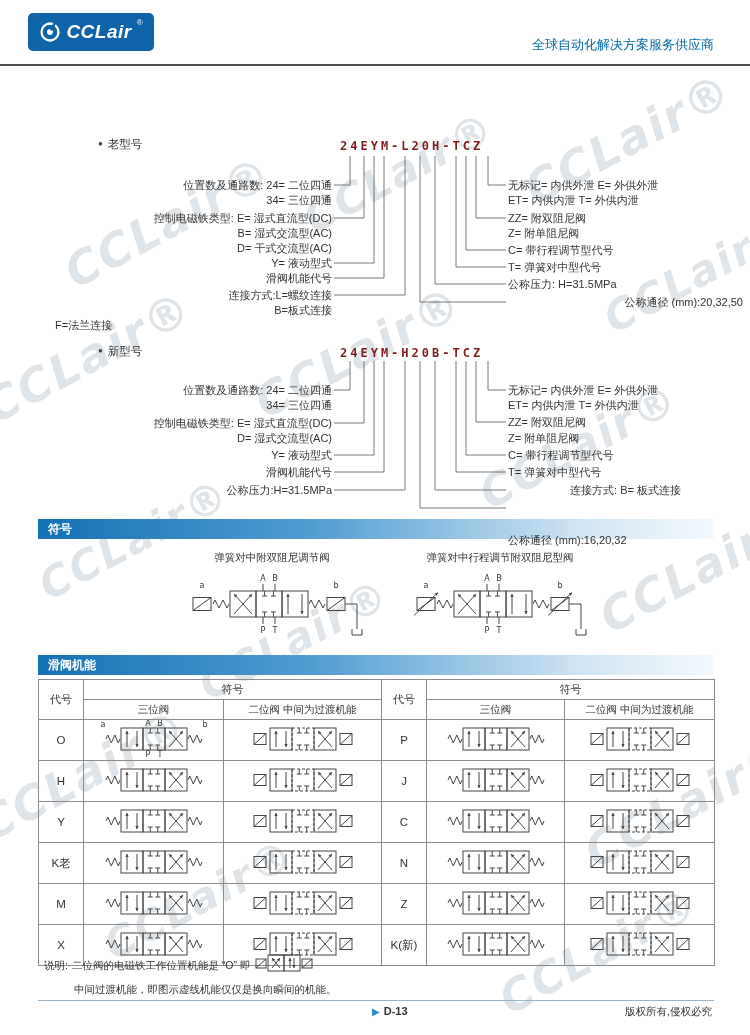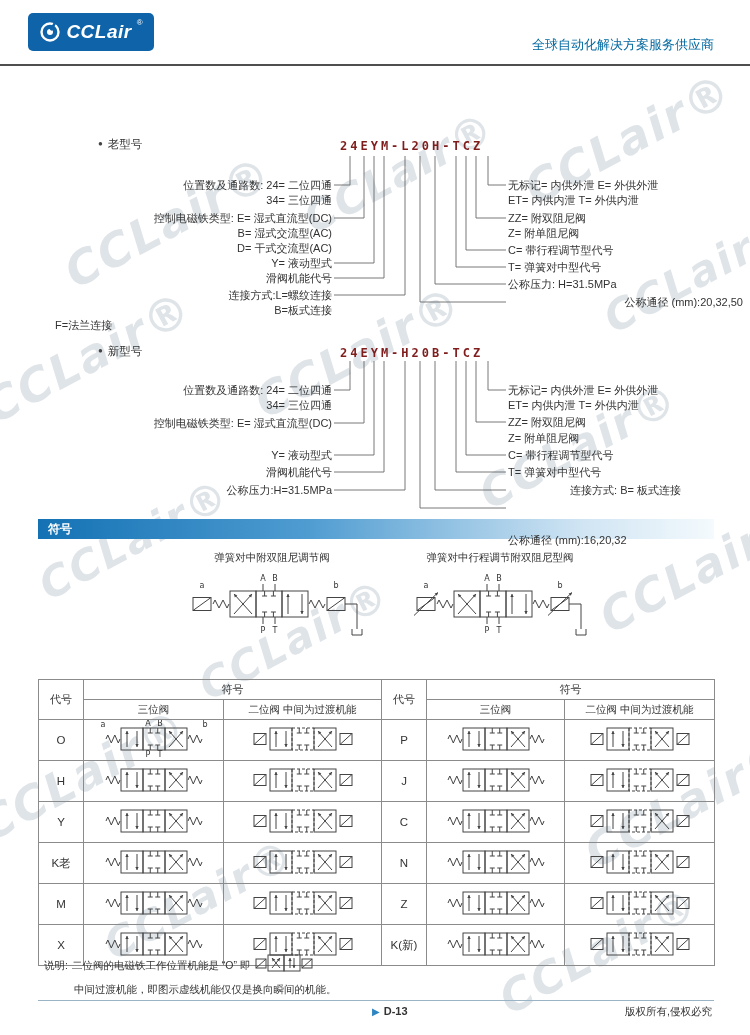--- a/index.html
+++ b/index.html
@@ -97,20 +97,21 @@
       <circle cx="11" cy="11" r="3" fill="#ffffff"></circle>
       <rect x="9.8" y="1" width="2.6" height="8" fill="#0e63a9" transform="rotate(28 11 11)"></rect>
     </svg>
     <span class="lg-text">CCLair</span>
     <span class="lg-reg">®</span>
   </div>
   <div class="slogan">全球自动化解决方案服务供应商</div>
   <div class="hdr-rule"></div>
 
   <div class="sec-bar" style="top:519px">符号</div>
+  <div class="sec-bar" style="top:655px">滑阀机能</div>
 
   <div class="model-label" style="left:98px;top:137px">
     <span class="blt">●</span><span>老型号</span>
   </div>
   <div class="model-code" style="left:340px;top:139px">24EYM-L20H-TCZ</div>
 
   <div class="model-label" style="left:98px;top:344px">
     <span class="blt">●</span><span>新型号</span>
   </div>
   <div class="model-code" style="left:340px;top:346px">24EYM-H20B-TCZ</div>
@@ -877,20 +878,21 @@
     <div class="ann" style="left: 508px; top: 193px; width: 235px; text-align: left;">ET= 内供内泄  T= 外供内泄</div>
     <div class="ann" style="left: 508px; top: 211px; width: 235px; text-align: left;">ZZ= 附双阻尼阀</div>
     <div class="ann" style="left: 508px; top: 226px; width: 235px; text-align: left;">Z= 附单阻尼阀</div>
     <div class="ann" style="left: 508px; top: 243px; width: 235px; text-align: left;">C= 带行程调节型代号</div>
     <div class="ann" style="left: 508px; top: 260px; width: 235px; text-align: left;">T= 弹簧对中型代号</div>
     <div class="ann" style="left: 508px; top: 277px; width: 235px; text-align: left;">公称压力: H=31.5MPa</div>
     <div class="ann" style="left: 508px; top: 295px; width: 235px; text-align: right;">公称通径 (mm):20,32,50</div>
     <div class="ann" style="left: 40px; top: 383px; width: 292px; text-align: right;">位置数及通路数: 24= 二位四通</div>
     <div class="ann" style="left: 40px; top: 398px; width: 292px; text-align: right;">34= 三位四通</div>
     <div class="ann" style="left: 40px; top: 416px; width: 292px; text-align: right;">控制电磁铁类型: E= 湿式直流型(DC)</div>
+    <div class="ann" style="left: 40px; top: 431px; width: 292px; text-align: right;">D= 湿式交流型(AC)</div>
     <div class="ann" style="left: 40px; top: 448px; width: 292px; text-align: right;">Y= 液动型式</div>
     <div class="ann" style="left: 40px; top: 465px; width: 292px; text-align: right;">滑阀机能代号</div>
     <div class="ann" style="left: 40px; top: 483px; width: 292px; text-align: right;">公称压力:H=31.5MPa</div>
     <div class="ann" style="left: 508px; top: 383px; width: 235px; text-align: left;">无标记= 内供外泄  E= 外供外泄</div>
     <div class="ann" style="left: 508px; top: 398px; width: 235px; text-align: left;">ET= 内供内泄  T= 外供内泄</div>
     <div class="ann" style="left: 508px; top: 415px; width: 235px; text-align: left;">ZZ= 附双阻尼阀</div>
     <div class="ann" style="left: 508px; top: 431px; width: 235px; text-align: left;">Z= 附单阻尼阀</div>
     <div class="ann" style="left: 508px; top: 448px; width: 235px; text-align: left;">C= 带行程调节型代号</div>
     <div class="ann" style="left: 508px; top: 465px; width: 235px; text-align: left;">T= 弹簧对中型代号</div>
     <div class="ann" style="left: 508px; top: 483px; width: 235px; text-align: center;">连接方式: B= 板式连接</div>

